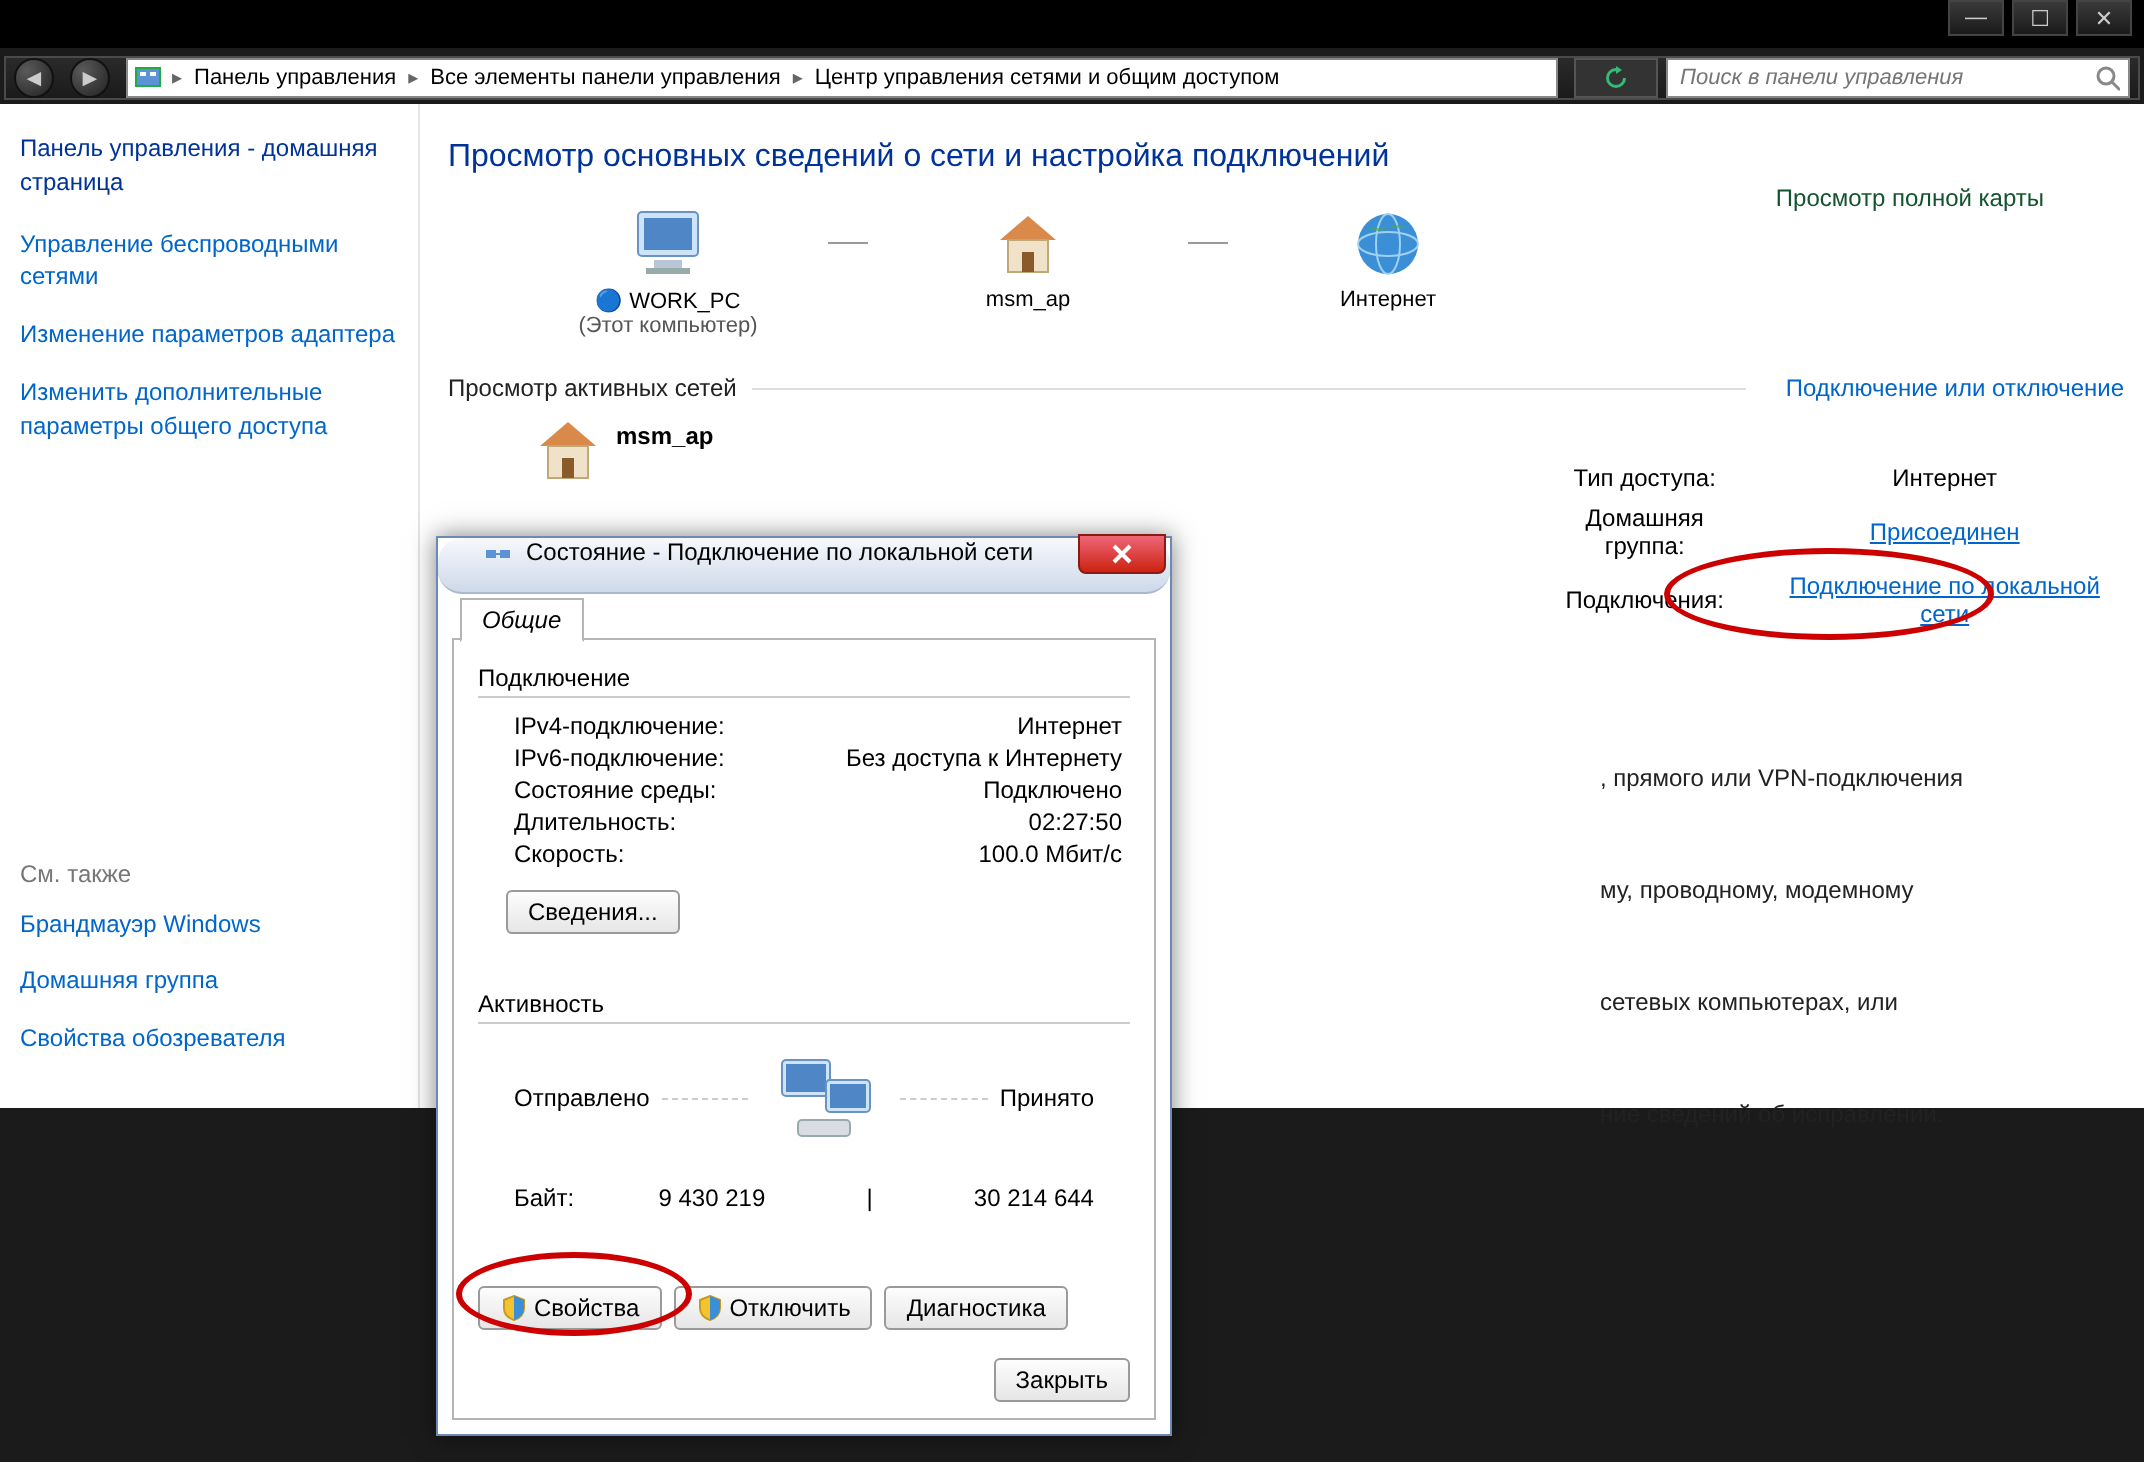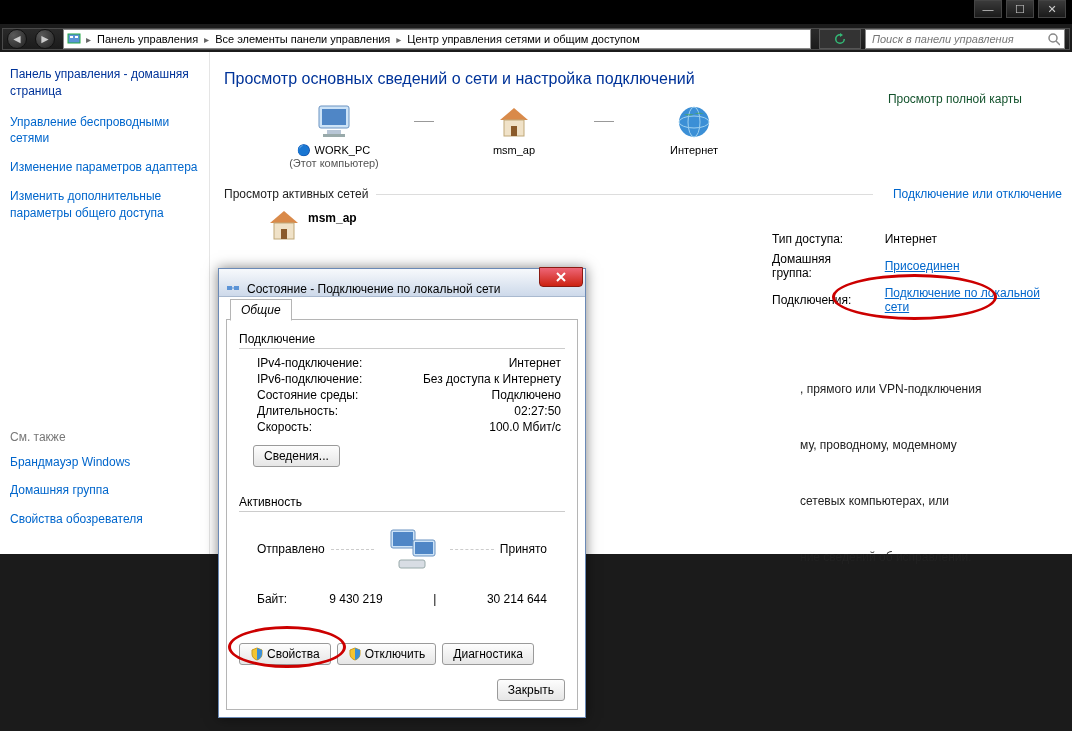--- a/index.html
+++ b/index.html
@@ -6,21 +6,21 @@
   html, body { margin:0; padding:0; width:1072px; height:731px; font-family: "Segoe UI", Tahoma, sans-serif; font-size:12px; color:#000; background:#000; overflow:hidden; }
   .outer-frame { width:1072px; height:731px; background:#000; position:relative; }
   .window { position:absolute; left:0; top:24px; width:1072px; height:707px; background:#1b1b1b; }
   .addrbar { position:absolute; left:2px; top:4px; width:1068px; height:22px; background:linear-gradient(#2a2a2a,#1b1b1b); display:flex; align-items:center; border:1px solid #4a4a4a; }
   .nav-btn { width:28px; height:22px; display:flex; align-items:center; justify-content:center; }
   .nav-circle { width:20px; height:20px; border-radius:50%; background:radial-gradient(circle at 30% 30%,#5a5a5a,#222); border:1px solid #111; display:flex; align-items:center; justify-content:center; color:#ccc; }
   .addr-path { flex:1; height:20px; margin:0 4px; background:#fff; border:1px solid #888; display:flex; align-items:center; font-size:11px; color:#000; padding:0 2px; gap:0; }
   .addr-seg { padding:0 4px; display:flex; align-items:center; height:100%; }
   .addr-sep { padding:0 2px; color:#666; font-size:10px; }
   .addr-icon { width:16px; height:16px; margin-right:2px; }
-  .search-box { width:200px; height:20px; margin-right:4px; background:#fff; border:1px solid #888; display:flex; align-items:center; padding:0 4px; }
+  .search-box { width:232px; height:20px; margin-right:4px; background:#fff; border:1px solid #888; display:flex; align-items:center; padding:0 4px; }
   .search-box input { border:none; outline:none; font-size:11px; color:#888; width:100%; font-style:italic; }
   .toolbar-small { width:42px; height:20px; background:#333; margin:0 4px; border:1px solid #555; display:flex; align-items:center; justify-content:center; }
   .content-area { position:absolute; left:0; top:28px; width:1072px; height:502px; background:#fff; display:flex; }
   .sidebar { width:210px; height:100%; background:#fff; padding:14px 10px; border-right:1px solid #e5e5e5; display:flex; flex-direction:column; }
   .sidebar .sp-title { color:#003399; font-size:12px; margin-bottom:14px; line-height:1.4; }
   .sidebar .sp-link { color:#0066cc; font-size:12px; margin-bottom:12px; cursor:pointer; line-height:1.4; }
   .sidebar .sp-link.plain { color:#0066cc; }
   .sidebar .spacer { flex:1; }
   .sidebar .sec-also { color:#777; font-size:12px; margin-bottom:10px; }
   .main { flex:1; padding:18px 10px 10px 14px; position:relative; }
@@ -32,30 +32,30 @@
   .netmap .line { width:20px; height:44px; display:flex; align-items:center; }
   .netmap .line::before { content:""; display:block; width:100%; border-top:1px solid #999; border-bottom:1px dotted transparent; }
   .link-right { position:absolute; right:50px; top:40px; color:#14532d; font-size:12px; cursor:pointer; }
   .section-hdr { font-size:12px; color:#222; margin-top:18px; margin-bottom:6px; display:flex; align-items:center; }
   .section-hdr .rule { flex:1; border-top:1px solid #ddd; margin-left:8px; margin-top:1px; }
   .section-hdr .actlink { color:#0066cc; margin-left:20px; font-size:12px; cursor:pointer; }
   .netentry { display:flex; margin-left:40px; margin-top:6px; }
   .netentry .neticon { width:44px; height:38px; }
   .netentry .netname { font-weight:600; font-size:12px; padding-top:4px; }
   .net-details { position:absolute; left:560px; top:176px; font-size:12px; }
-  .net-details td { padding:2px 10px 2px 0; }
+  .net-details td { padding:2px 10px 2px 0;text-align:center; }
   .net-details .lbl { color:#000; }
   .net-details .val { color:#000; }
   .net-details .link { color:#0066cc; text-decoration:underline; cursor:pointer; }
   .red-circle1 { position:absolute; left:622px; top:222px; width:165px; height:46px; border:3px solid #cc0000; border-radius:50%/50%; pointer-events:none; }
   .partial-lines { position:absolute; left:590px; top:314px; font-size:12px; color:#222; line-height:46px; }
   .partial-lines div { margin-bottom:10px; }
   
   .dialog { position:absolute; left:218px; top:244px; width:368px; height:450px; background:#fff; border:1px solid #6b8ab6; box-shadow:0 0 12px rgba(0,0,0,0.5); }
-  .dlg-title { height:28px; background:linear-gradient(#f7f9fc,#cdd9ea); display:flex; align-items:flex-end; padding:0 6px; font-size:12px; border-bottom:1px solid #a9b9cf; }
+  .dlg-title { height:28px; background:linear-gradient(#f7f9fc,#cdd9ea); display:flex; align-items:flex-start; padding:0 22px; font-size:12px; border-bottom:1px solid #a9b9cf;border-radius:12px; }
   .dlg-title .t-icon { width:16px; height:16px; margin-right:6px; }
   .dlg-close { position:absolute; right:2px; top:-2px; width:44px; height:20px; background:linear-gradient(#e67,#c21); border:1px solid #8a1a12; border-radius:0 0 4px 4px; color:#fff; display:flex; align-items:center; justify-content:center; font-weight:bold; cursor:pointer; }
   .dlg-body { position:absolute; left:7px; top:30px; right:7px; bottom:7px; }
   .tabset { position:relative; height:100%; }
   .tab { position:absolute; left:4px; top:0; padding:3px 10px; background:#fff; border:1px solid #b5b5b5; border-bottom:1px solid #fff; font-size:12px; z-index:2;font-style:italic; }
   .tabpane { position:absolute; left:0; right:0; top:20px; bottom:0; border:1px solid #b5b5b5; background:#fff; padding:12px 12px; }
   .group-title { font-size:12px; color:#000; }
   .group { border-top:1px solid #ccc; margin-top:2px; padding-top:6px; margin-bottom:10px; }
   .kv { display:flex; justify-content:space-between; font-size:12px; padding:1px 4px 1px 18px; }
   .btn { display:inline-flex; align-items:center; gap:3px; height:22px; padding:0 10px; background:linear-gradient(#fdfdfd,#e6e6e6); border:1px solid #9a9a9a; border-radius:3px; font-size:12px; cursor:pointer; }

